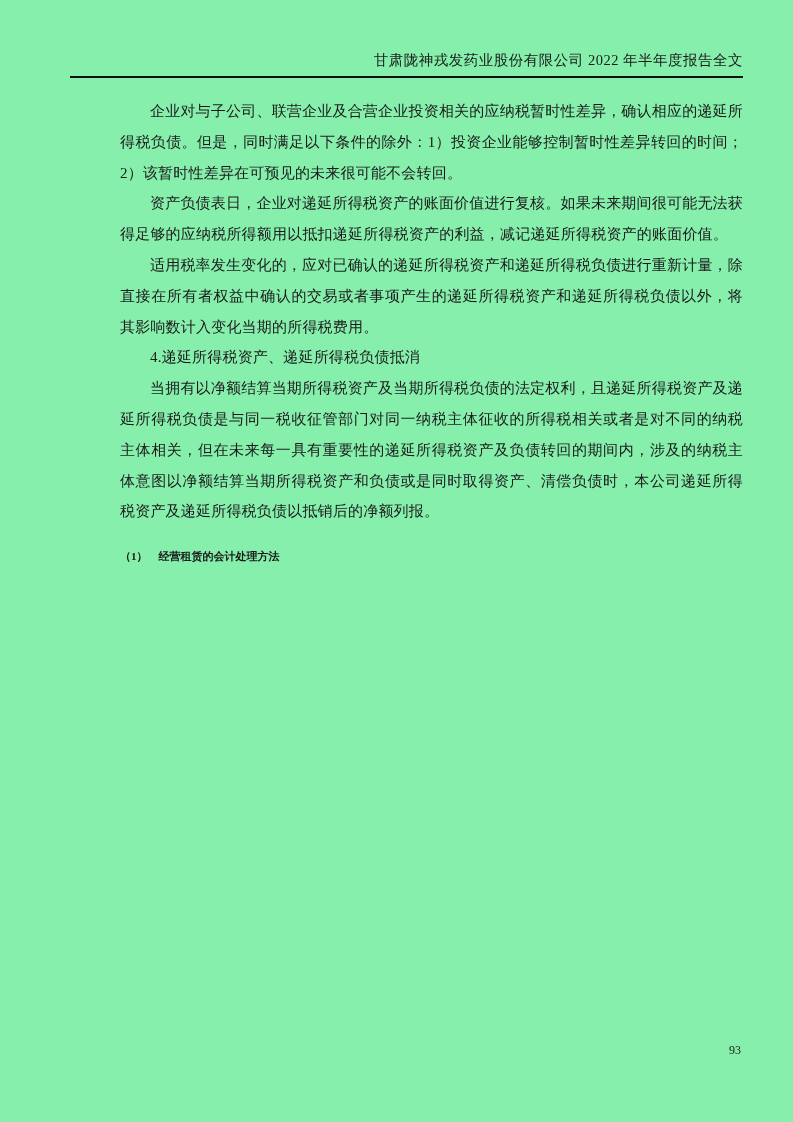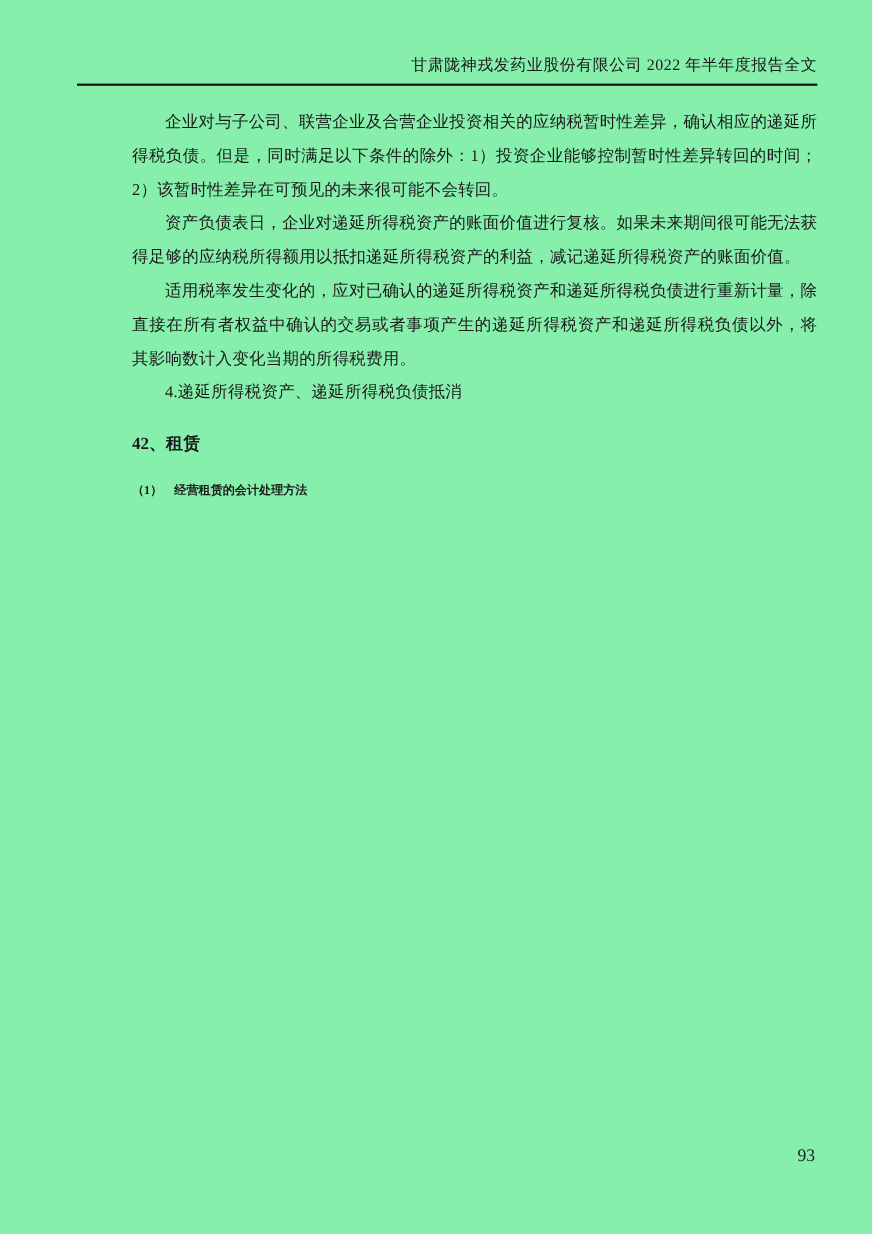--- a/index.html
+++ b/index.html
@@ -58,35 +58,35 @@
     margin: 16px 0 14px 0;
     font-weight: bold;
     font-size: 11px;
     line-height: 26px;
     text-align: left;
   }
   .page-number {
     position: absolute;
     right: 52px;
     bottom: 64px;
-    font-size: 16px;
+    font-size: 12px;
     line-height: 15px;
   }
 </style>
 </head>
 <body>
 
 <div class="page">
 
   <div class="page-header">甘肃陇神戎发药业股份有限公司 2022 年半年度报告全文</div>
 
   <div class="content">
     <p class="para">企业对与子公司、联营企业及合营企业投资相关的应纳税暂时性差异，确认相应的递延所得税负债。但是，同时满足以下条件的除外：1）投资企业能够控制暂时性差异转回的时间； 2）该暂时性差异在可预见的未来很可能不会转回。</p>
     <p class="para">资产负债表日，企业对递延所得税资产的账面价值进行复核。如果未来期间很可能无法获得足够的应纳税所得额用以抵扣递延所得税资产的利益，减记递延所得税资产的账面价值。</p>
     <p class="para">适用税率发生变化的，应对已确认的递延所得税资产和递延所得税负债进行重新计量，除直接在所有者权益中确认的交易或者事项产生的递延所得税资产和递延所得税负债以外，将其影响数计入变化当期的所得税费用。</p>
     <p class="para">4.递延所得税资产、递延所得税负债抵消</p>
-    <h2 class="h1">42、租赁</h2>
+    <p class="para">当拥有以净额结算当期所得税资产及当期所得税负债的法定权利，且递延所得税资产及递延所得税负债是与同一税收征管部门对同一纳税主体征收的所得税相关或者是对不同的纳税主体相关，但在未来每一具有重要性的递延所得税资产及负债转回的期间内，涉及的纳税主体意图以净额结算当期所得税资产和负债或是同时取得资产、清偿负债时，本公司递延所得税资产及递延所得税负债以抵销后的净额列报。</p>
     <h3 class="h2">（1）　经营租赁的会计处理方法</h3>
   </div>
 
   <div class="page-number">93</div>
 
 </div>
 
 </body></html>

